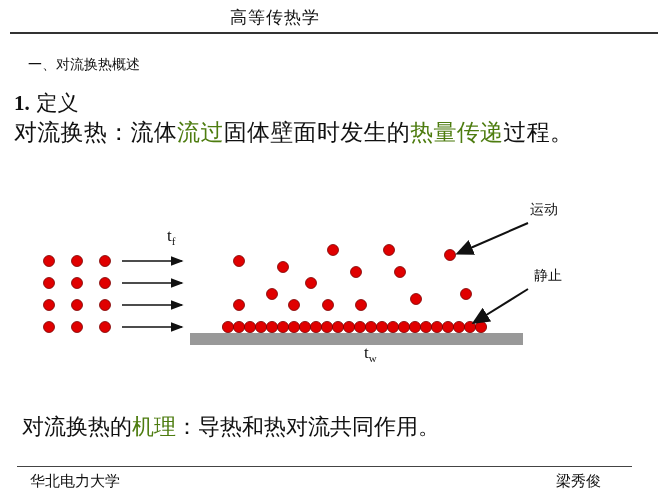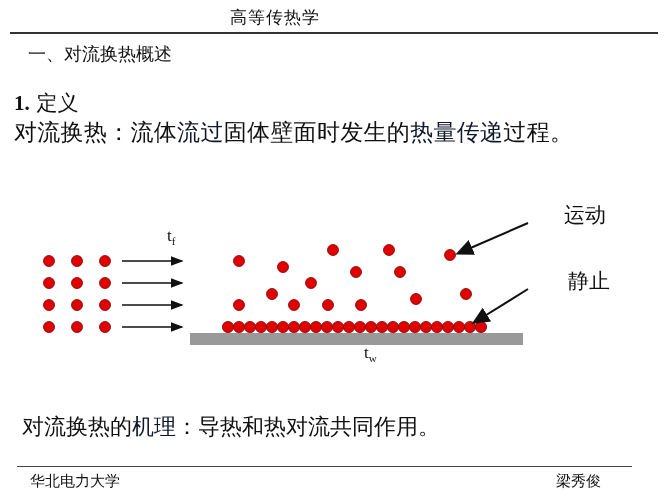--- a/index.html
+++ b/index.html
@@ -1,30 +1,30 @@
 <!DOCTYPE html>
 <html><head>
 <meta charset="utf-8">
 <style>
   html,body{margin:0;padding:0;background:#ffffff;}
   body{width:667px;height:500px;position:relative;overflow:hidden;font-family:"DejaVu Sans","Liberation Sans",sans-serif;color:#111;}
   .abs{position:absolute;text-align:right;}
   .header-title{left:230px;top:6px;font-size:17px;letter-spacing:1px;}
   .top-rule{left:10px;top:32px;width:648px;height:2px;background:#333;}
-  .section-title{left:28px;top:42px;font-size:18px;}
+  .section-title{left:28px;top:56px;font-size:14px;}
   .def-label{left:14px;top:89px;font-size:21px;}
   .def-label .num{font-family:"Liberation Serif","DejaVu Serif",serif;font-weight:bold;}
   .definition{left:14px;top:117px;font-size:23px;letter-spacing:0.3px;white-space:nowrap;}
-  .red{color:#0f172a;font-family:Liberation Mono, monospace;}
+  .red{color:#4d7c0f;font-family:Liberation Mono, monospace;}
   .mechanism{left:22px;top:404px;font-size:22px;white-space:nowrap;margin-top:8px;}
   .bottom-rule{left:17px;top:466px;width:615px;height:1px;background:#444;}
   .footer-left{left:30px;top:472px;font-size:15px;}
   .footer-right{left:556px;top:472px;font-size:15px;}
   svg.diagram{position:absolute;left:0;top:0;}
-  .label-text{position:absolute;font-size:21px;margin-left:34px;}
+  .label-text{position:absolute;font-size:14px;}
   .sub-label{position:absolute;font-family:"Liberation Serif","DejaVu Serif",serif;font-size:17px;}
   .sub-label sub{font-size:11px;}
 </style>
 </head>
 <body>
 
 <div class="abs header-title">高等传热学</div>
 <div class="abs top-rule"></div>
 
 <div class="abs section-title">一、对流换热概述</div>

